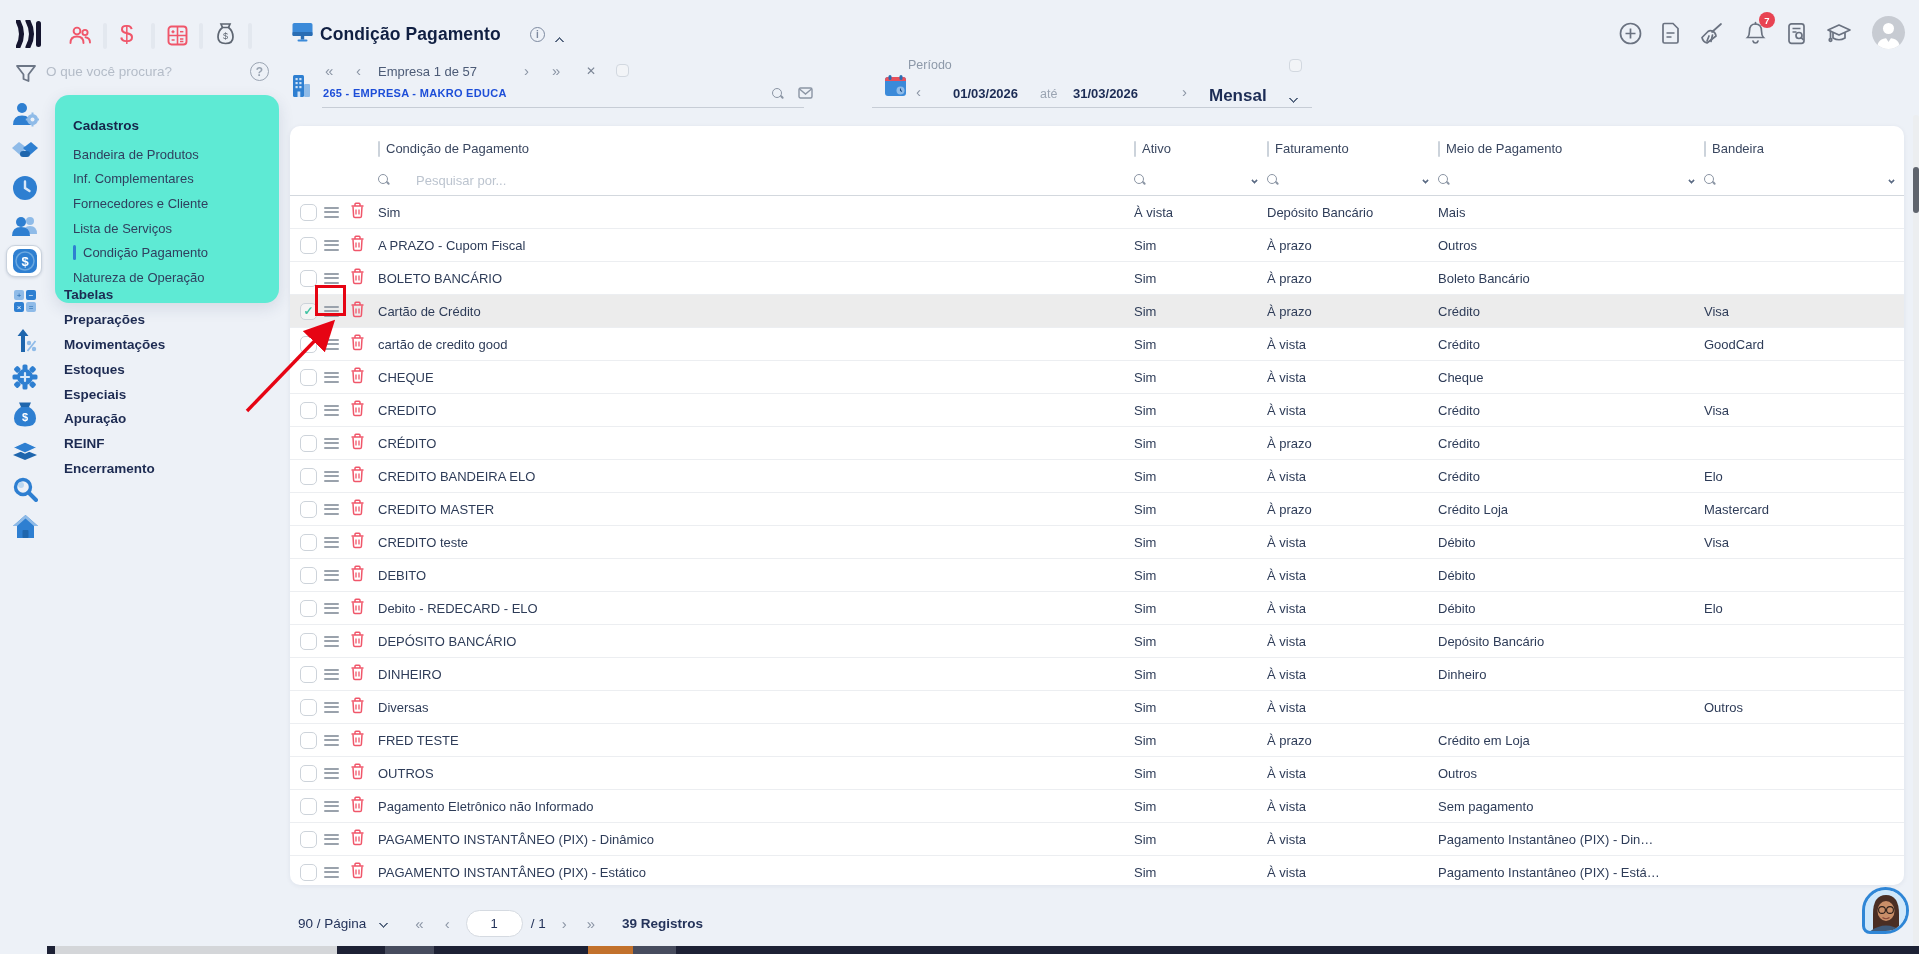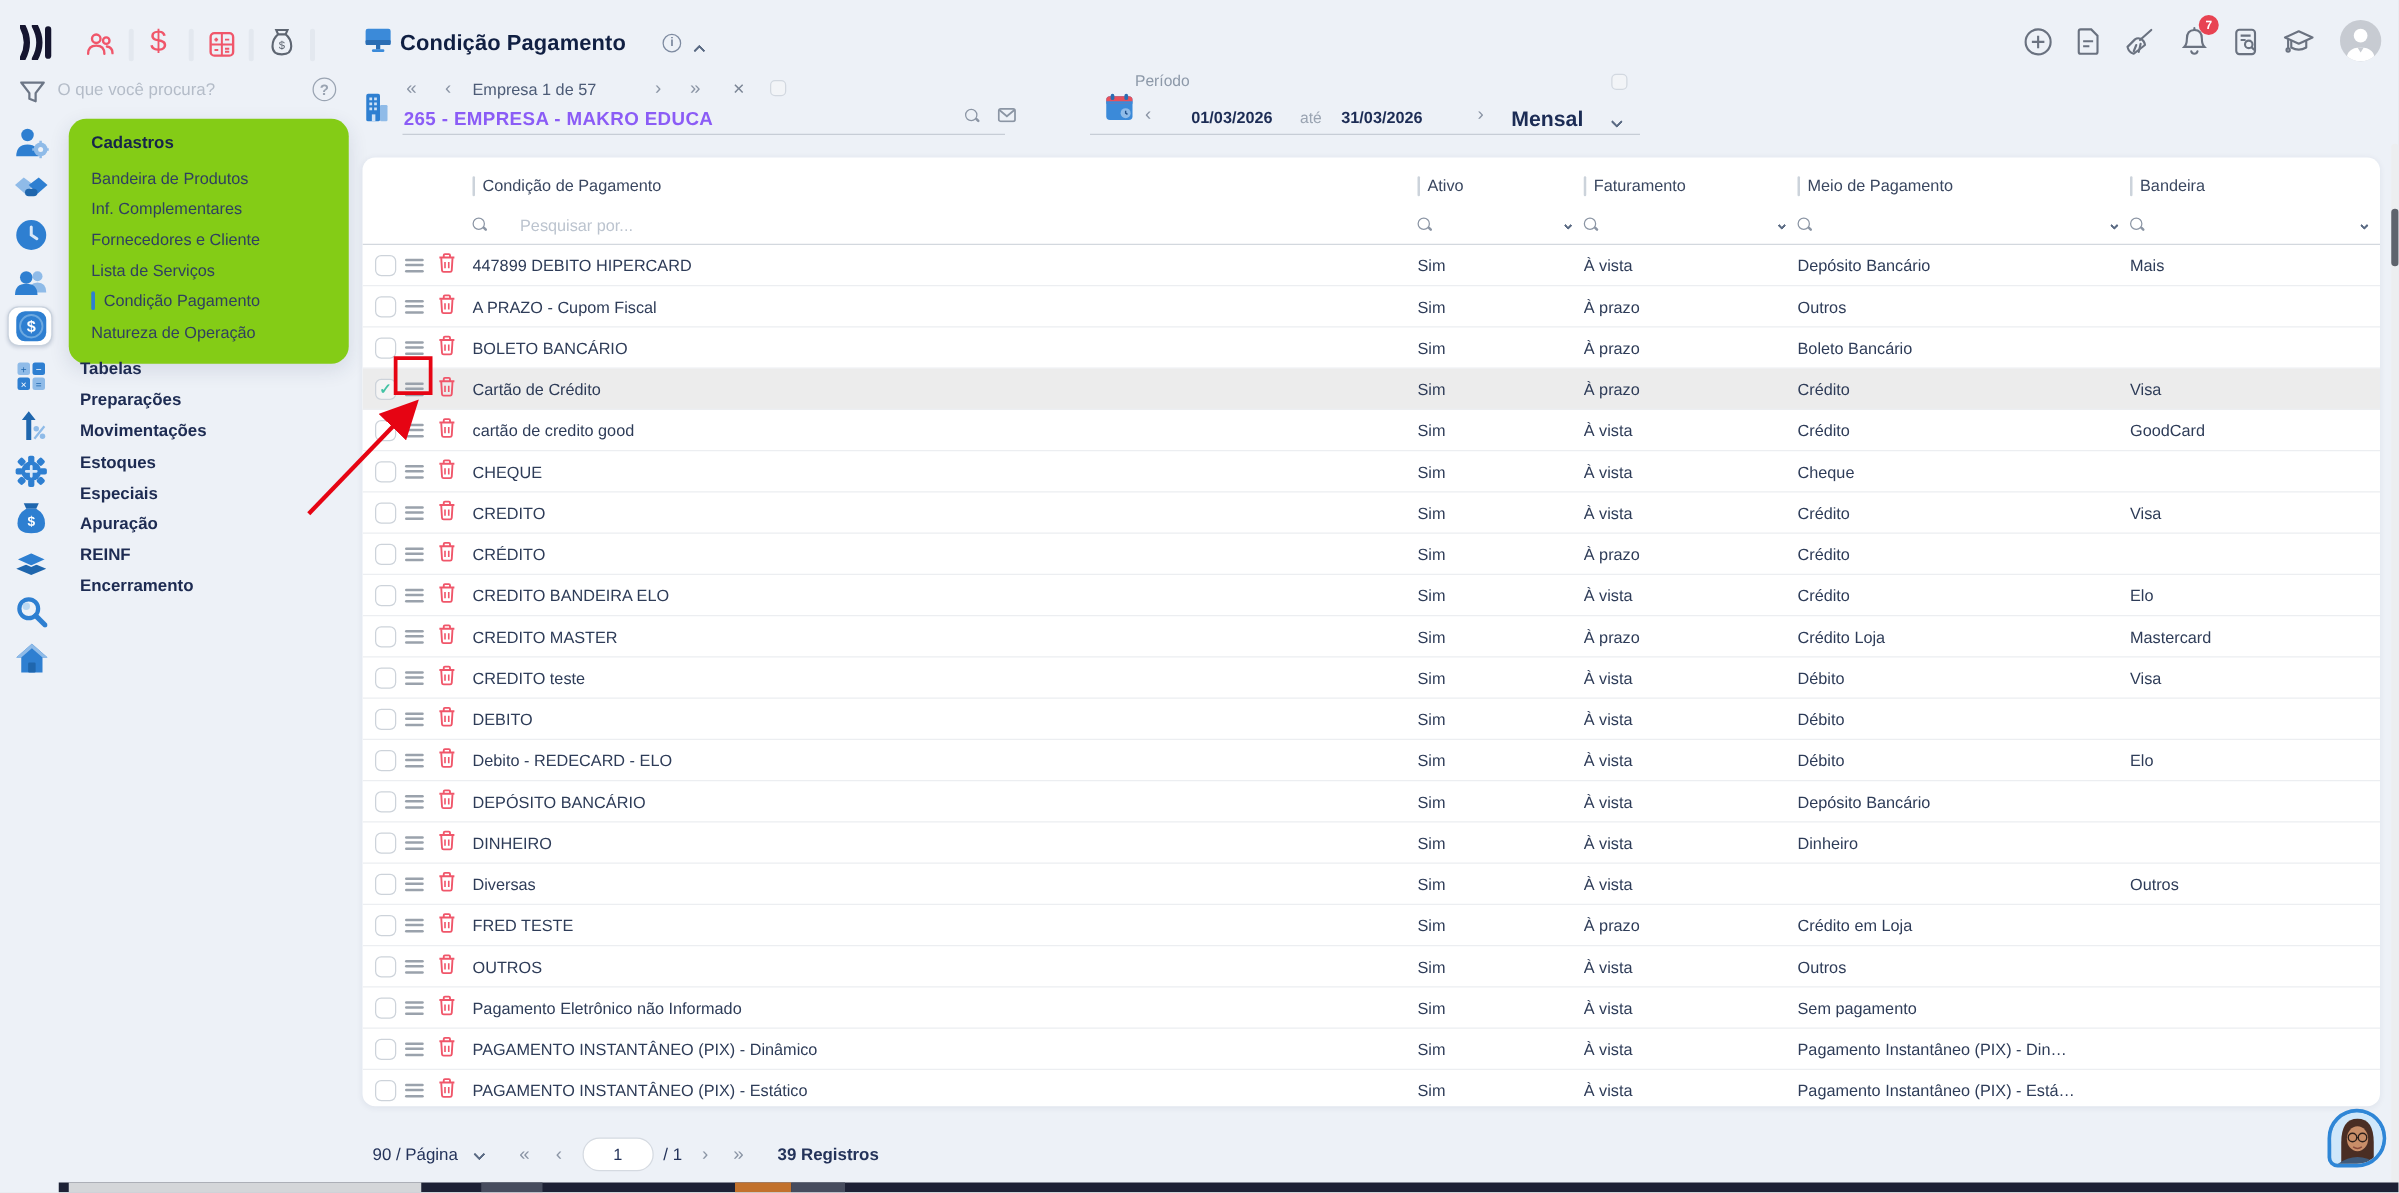--- a/index.html
+++ b/index.html
@@ -28,36 +28,36 @@
   .search-ph{color:#b4bcc8;font-size:13.5px;}
   .helpcirc{width:19px;height:19px;border:1.6px solid #9aa4b2;border-radius:50%;color:#9aa4b2;
     font-size:12px;display:flex;align-items:center;justify-content:center;font-weight:700;}
 
   
   .side-ic{position:absolute;left:10px;width:30px;height:30px;display:flex;align-items:center;justify-content:center;}
   .side-sel{position:absolute;left:6px;width:36px;height:32px;background:#fff;border:1px solid #c9d2dd;border-radius:9px;
     box-shadow:0 1px 3px rgba(40,60,100,.18);display:flex;align-items:center;justify-content:center;}
 
   
-  .menu-card{position:absolute;left:55px;top:95px;width:224px;background:#84cc16;border-radius:14px;
-    box-shadow:0 5px 16px rgba(35,50,90,.12);padding:11px 10px 13px 18px;}
+  .menu-card{position:absolute;left:55px;top:95px;width:224px;background:#5eead4;border-radius:14px;
+    box-shadow:0 5px 16px rgba(35,50,90,.12);padding:23px 10px 13px 18px;}
   .menu-card .title{font-size:13.5px;font-weight:700;color:#16254a;margin-bottom:9px;}
   .menu-card .item{font-size:13px;color:#30405f;height:24.6px;display:flex;align-items:center;cursor:default;}
   .menu-card .item.active{font-weight:400;}
   .menu-card .item .bar{display:none;width:3px;height:15px;background:#2e7fd1;border-radius:2px;margin-right:7px;}
   .menu-card .item.active .bar{display:inline-block;}
   .sections{position:absolute;left:64px;top:282px;}
   .sections .sec{font-size:13.5px;font-weight:700;color:#1d2b52;height:24.9px;display:flex;align-items:center;}
 
   
   .pg-title{font-size:17.5px;font-weight:700;color:#101f42;letter-spacing:.1px;}
   .info-i{width:15px;height:15px;border:1.4px solid #7d8aa0;border-radius:50%;color:#7d8aa0;font-size:10px;
     display:inline-flex;align-items:center;justify-content:center;font-weight:700;}
   .comp-pager{font-size:13px;color:#4c5b76;}
-  .comp-name{font-size:15px;font-weight:700;color:#8b5cf6;letter-spacing:.3px;}
+  .comp-name{font-size:11px;font-weight:700;color:#1d4ed8;letter-spacing:.3px;}
   .hline{position:absolute;height:1px;background:#c7cdd6;}
   .cbx{width:13px;height:13px;border:1.5px solid #d2d8e0;border-radius:4px;background:#f2f4f7;}
   .period-lab{font-size:12.5px;color:#8d99a9;}
   .date{font-size:13px;font-weight:700;color:#1c2c55;}
   .ate{font-size:12.5px;color:#9aa4b2;}
   .mensal{font-size:17px;font-weight:700;color:#1c2c55;}
 
   
   .tico{position:absolute;top:18px;width:26px;height:30px;display:flex;align-items:center;justify-content:center;}
   .badge{position:absolute;top:-6px;right:-7px;min-width:16px;height:16px;border-radius:9px;background:#e84352;color:#fff;
@@ -486,21 +486,20 @@
             </span>
           </div>
       <div>
         <svg width="15" height="17" viewBox="0 0 15 17" fill="none" stroke="#f0566a" stroke-width="1.5">
           <path d="M1.5 4 h12"></path>
               <path d="M5 4 V2.2 q0-.9 .9-.9 h3.2 q.9 0 .9 .9 V4"></path>
           <path d="M3 4.5 l.6 9.8 q.1 1.2 1.3 1.2 h5.2 q1.2 0 1.3-1.2 L12 4.5"></path>
           <path d="M6 7.5 v5 M9 7.5 v5" stroke-width="1.3"></path>
         </svg>
       </div>
-      <div class="cell">447899 DEBITO HIPERCARD</div>
       <div class="cell">Sim</div>
       <div class="cell">À vista</div>
       <div class="cell">Depósito Bancário</div>
       <div class="cell">Mais</div>
     </div>
 
     <div class="grid trow">
       <div>
             <span class="cb"></span>
           </div>

